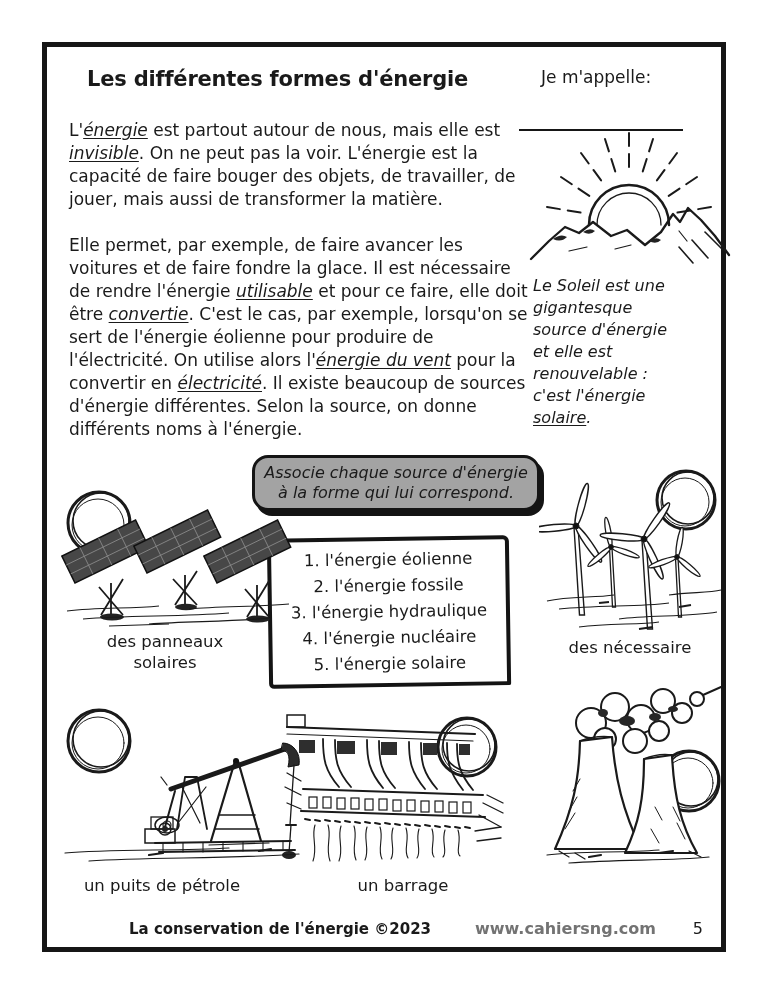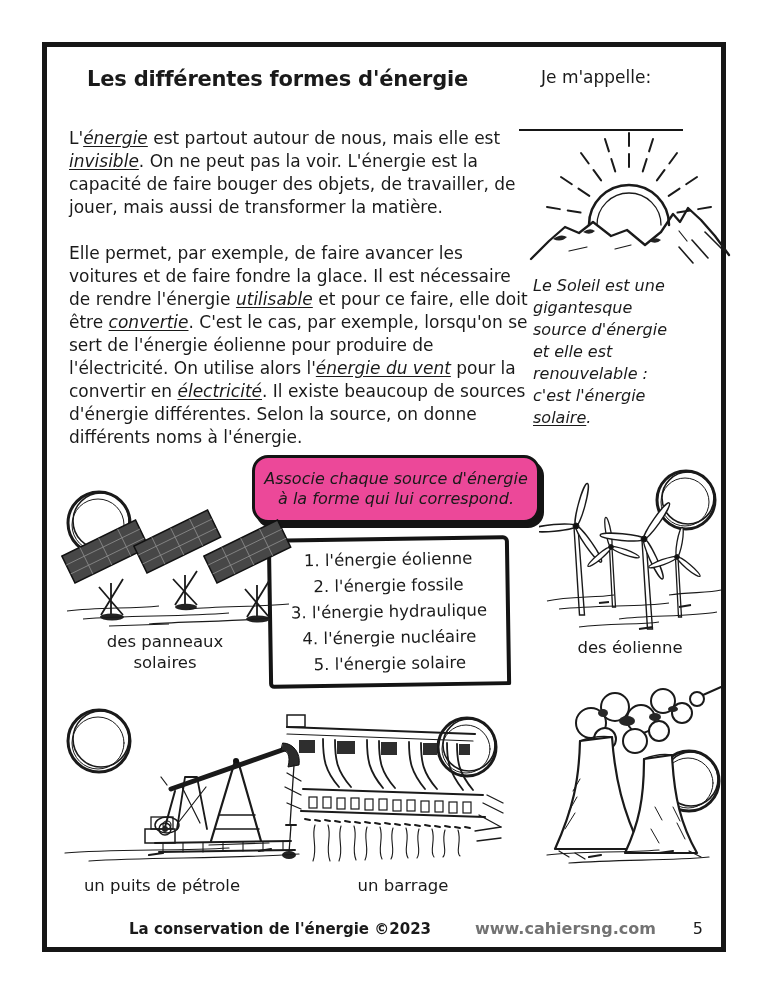--- a/index.html
+++ b/index.html
@@ -12,30 +12,30 @@
     position:absolute;left:42px;top:42px;width:684px;height:910px;
     border:5px solid #161616;box-sizing:border-box;background:#fff;
   }
   .title{
     position:absolute;left:40px;top:20px;font-size:21px;font-weight:800;
     letter-spacing:-0.2px;
   }
   .name-label{position:absolute;left:494px;top:20px;font-size:17px;}
   .name-line{position:absolute;left:472px;top:82px;width:164px;border-bottom:2px solid #161616;height:0;}
   .intro{position:absolute;left:22px;top:64px;width:462px;font-size:17px;line-height:23px;}
-  .intro p{margin:16px 0 23px 0;}
+  .intro p{margin:8px 0 23px 0;}
   .ui{font-style:italic;text-decoration:underline;text-underline-offset:2px;}
   .sun-note{
     position:absolute;left:486px;top:228px;width:180px;text-align:left;
     font-style:italic;font-size:16px;line-height:22px;
   }
   .speech-box{
     position:absolute;left:205px;top:408px;width:288px;box-sizing:border-box;
-    border:3px solid #141414;border-radius:16px;background:#ec4899;
-    box-shadow:4px 5px 0 #141414;padding:11px 8px;text-align:center;
+    border:3px solid #141414;border-radius:16px;background:#a3a3a3;
+    box-shadow:4px 5px 0 #141414;padding:5px 8px;text-align:center;
     font-style:italic;font-size:16px;line-height:20px;
   }
   .list-box{
     position:absolute;left:221px;top:490px;width:242px;height:150px;box-sizing:border-box;
     border:4px solid #141414;background:#fff;transform:rotate(-0.9deg);
     border-radius:3px 6px 2px 5px;
     display:flex;flex-direction:column;justify-content:center;align-items:center;
     font-size:16.5px;line-height:26px;
   }
   .cap{
@@ -188,21 +188,21 @@
         <path d="M 20 140 C 60 136 100 138 130 134"></path>
         <path d="M 80 150 C 110 146 150 148 178 143"></path>
         <path d="M 40 158 C 70 154 100 156 120 153"></path>
         <path d="M 130 126 C 150 123 170 124 182 121"></path>
       </g>
       <g stroke-width="2.2">
         <path d="M 60 134 l 10 -1 M 140 138 l 12 -2 M 100 160 l 14 -2"></path>
       </g>
     </g>
   </svg>
-  <div class="cap cap-wind">des éolienne</div>
+  <div class="cap cap-wind">des nécessaire</div>
 
   <svg class="illus" style="left:12px;top:656px;" width="247" height="167" viewBox="0 0 247 167">
     <g stroke="#1a1a1a" fill="none" stroke-linecap="round">
       <g>
         <circle cx="40" cy="38" r="31" stroke-width="3"></circle>
         <circle cx="42" cy="36" r="28" stroke-width="1.6"></circle>
         <circle cx="39" cy="40" r="26" stroke-width="1"></circle>
       </g>
       <g>
         <path d="M 96 140 L 232 138 M 100 149 L 236 147" stroke-width="2"></path>

